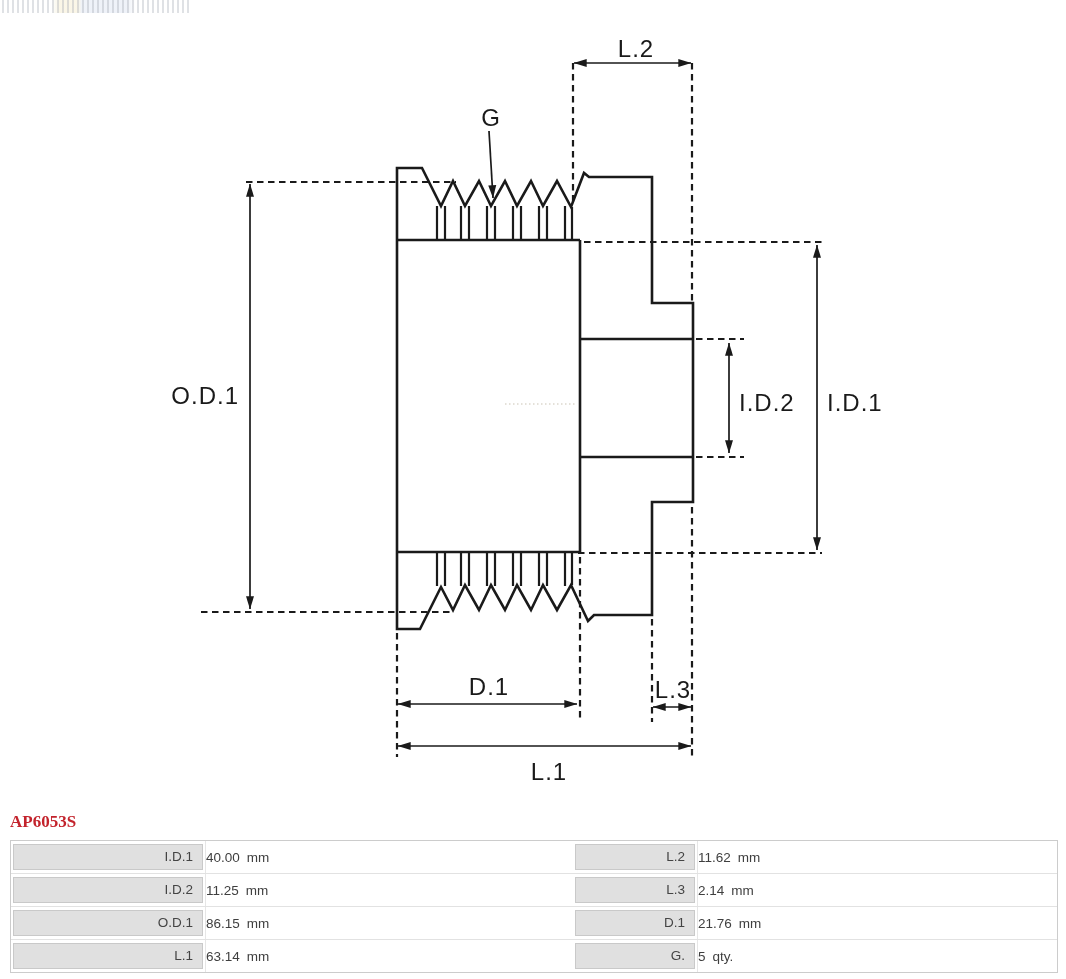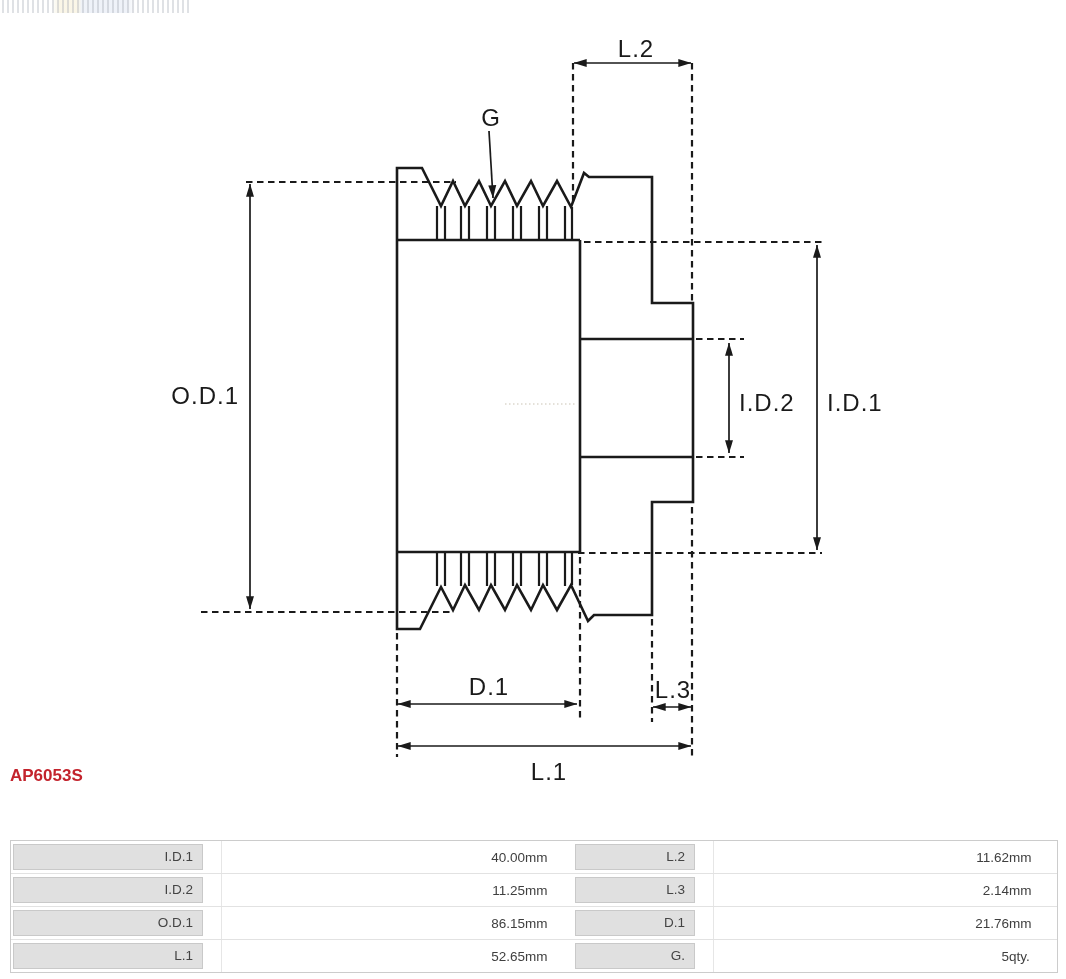--- a/index.html
+++ b/index.html
@@ -12,41 +12,41 @@
     background:
       repeating-linear-gradient(90deg, rgba(150,156,168,.38) 0 2px, rgba(255,255,255,0) 2px 5px),
       linear-gradient(90deg, rgba(255,255,255,0) 0 26%, rgba(220,190,90,.18) 30% 40%, rgba(120,150,200,.15) 42% 66%, rgba(255,255,255,0) 70%);
     opacity:.8;
   }
 
   .drawing{position:absolute;left:0;top:0;width:1066px;height:810px;}
   svg text{font-family:"Liberation Sans", sans-serif;font-size:24px;letter-spacing:1px;fill:#1a1a1a;}
 
   .part-number{
-    position:absolute;left:10px;top:766px;width:400px;
-    font-size:17px;font-weight:bold;color:#c3232c;
+    position:absolute;left:10px;top:812px;width:400px;
+    font-size:17px;font-weight:bold;color:#c3232c;font-family:Liberation Serif, serif;
   }
 
   .spec-table{
     position:absolute;left:10px;top:840px;width:1046px;
     border:1px solid #cccccc;background:#fff;
     font-size:13.5px;color:#3f3f3f;
   }
   .spec-row{display:grid;grid-template-columns:194px 368px 124px 1fr;height:32px;border-bottom:1px solid #e2e2e2;}
   .spec-row:last-child{border-bottom:none;}
   .cell{display:flex;align-items:center;min-width:0;}
   .label-cell{padding:0;}
   .label-inner{
     flex:1;margin:2px 2px 2px 2px;height:24px;line-height:24px;
     background:#e0e0e0;border:1px solid #c9c9c9;
     text-align:right;padding-right:9px;color:#444;
   }
-  .value-cell{justify-content:flex-end;padding-right:10px;border-left:1px solid #e6e6e6;margin-left:16px;}
+  .value-cell{justify-content:flex-start;padding-right:10px;border-left:1px solid #e6e6e6;}
   .value-cell .num{text-align:right;}
-  .value-cell .unit{display:inline-block;width:38px;text-align:left;box-sizing:border-box;}
+  .value-cell .unit{display:inline-block;width:38px;text-align:left;padding-left:7px;box-sizing:border-box;}
 </style>
 </head>
 <body>
 
 <div class="page">
 
   <div class="logo-strip"></div>
 
   <div class="drawing">
     <svg width="1066" height="810" viewBox="0 0 1066 810" xmlns="http://www.w3.org/2000/svg">
@@ -195,21 +195,21 @@
           <span class="num">21.76</span>
           <span class="unit">mm</span>
         </div>
     </div>
 
     <div class="spec-row">
       <div class="cell label-cell">
           <div class="label-inner">L.1</div>
         </div>
       <div class="cell value-cell">
-          <span class="num">52.65</span>
+          <span class="num">63.14</span>
           <span class="unit">mm</span>
         </div>
       <div class="cell label-cell">
           <div class="label-inner">G.</div>
         </div>
       <div class="cell value-cell">
           <span class="num">5</span>
           <span class="unit">qty.</span>
         </div>
     </div>

